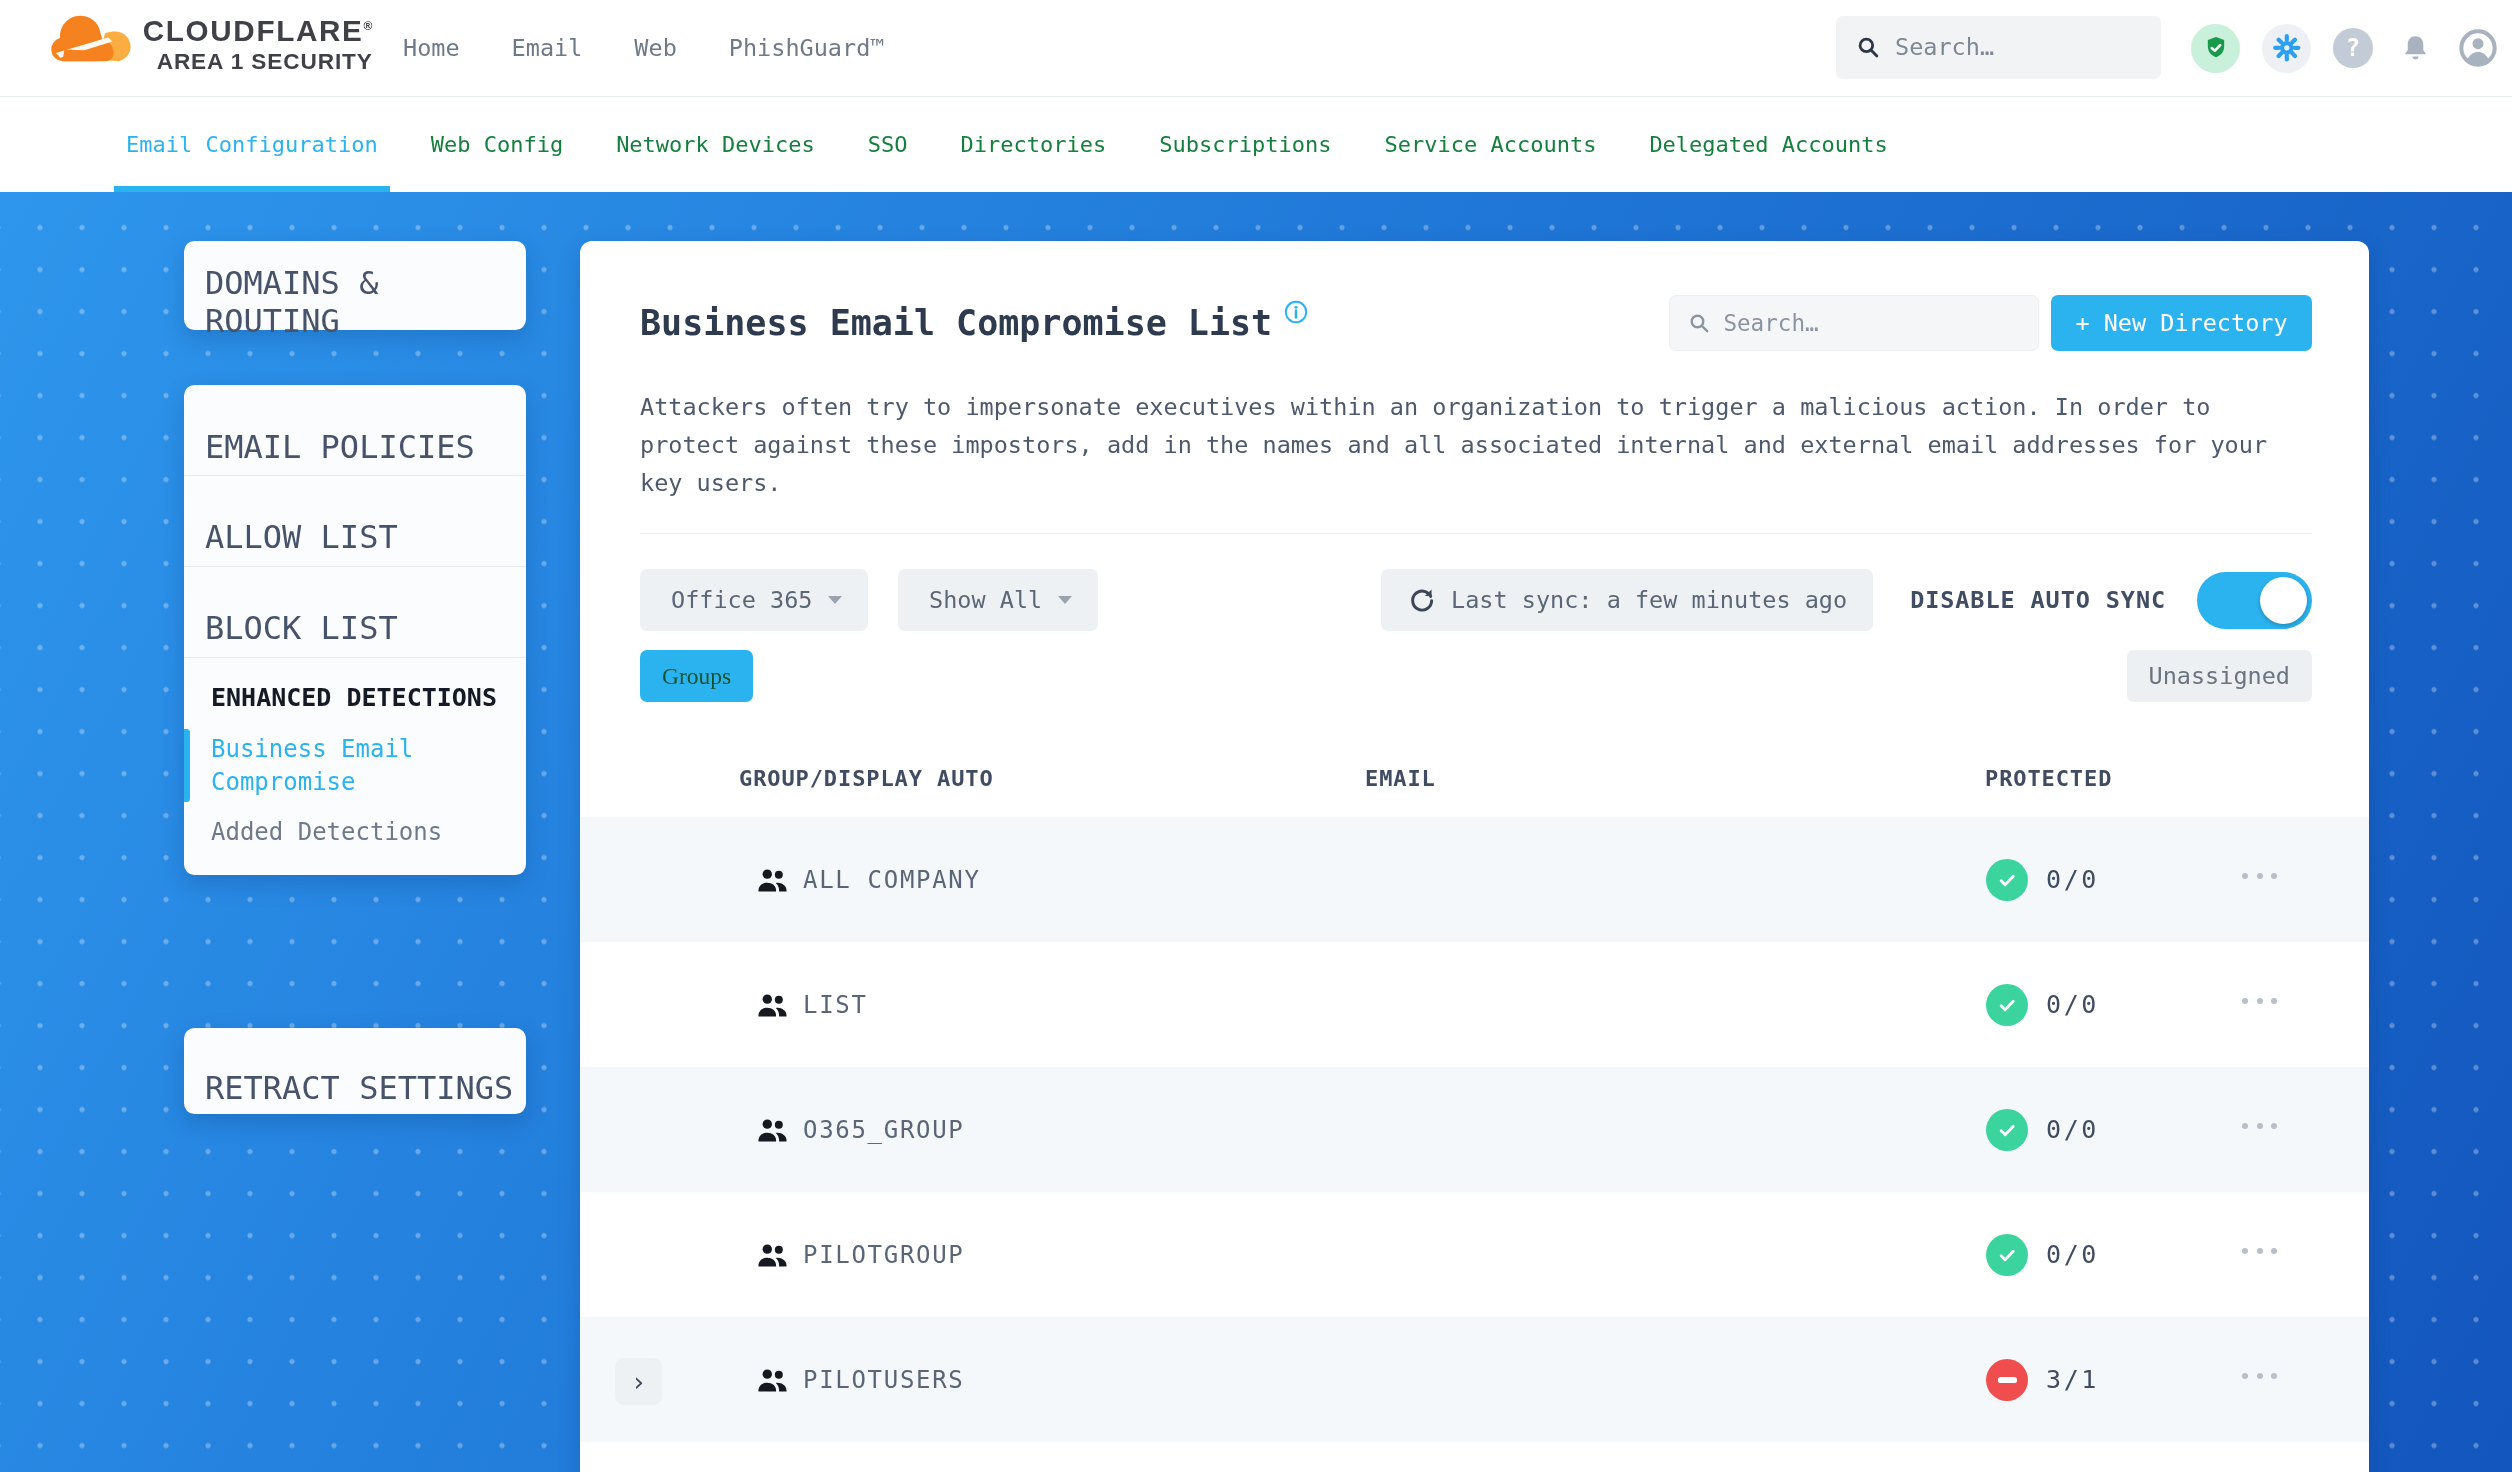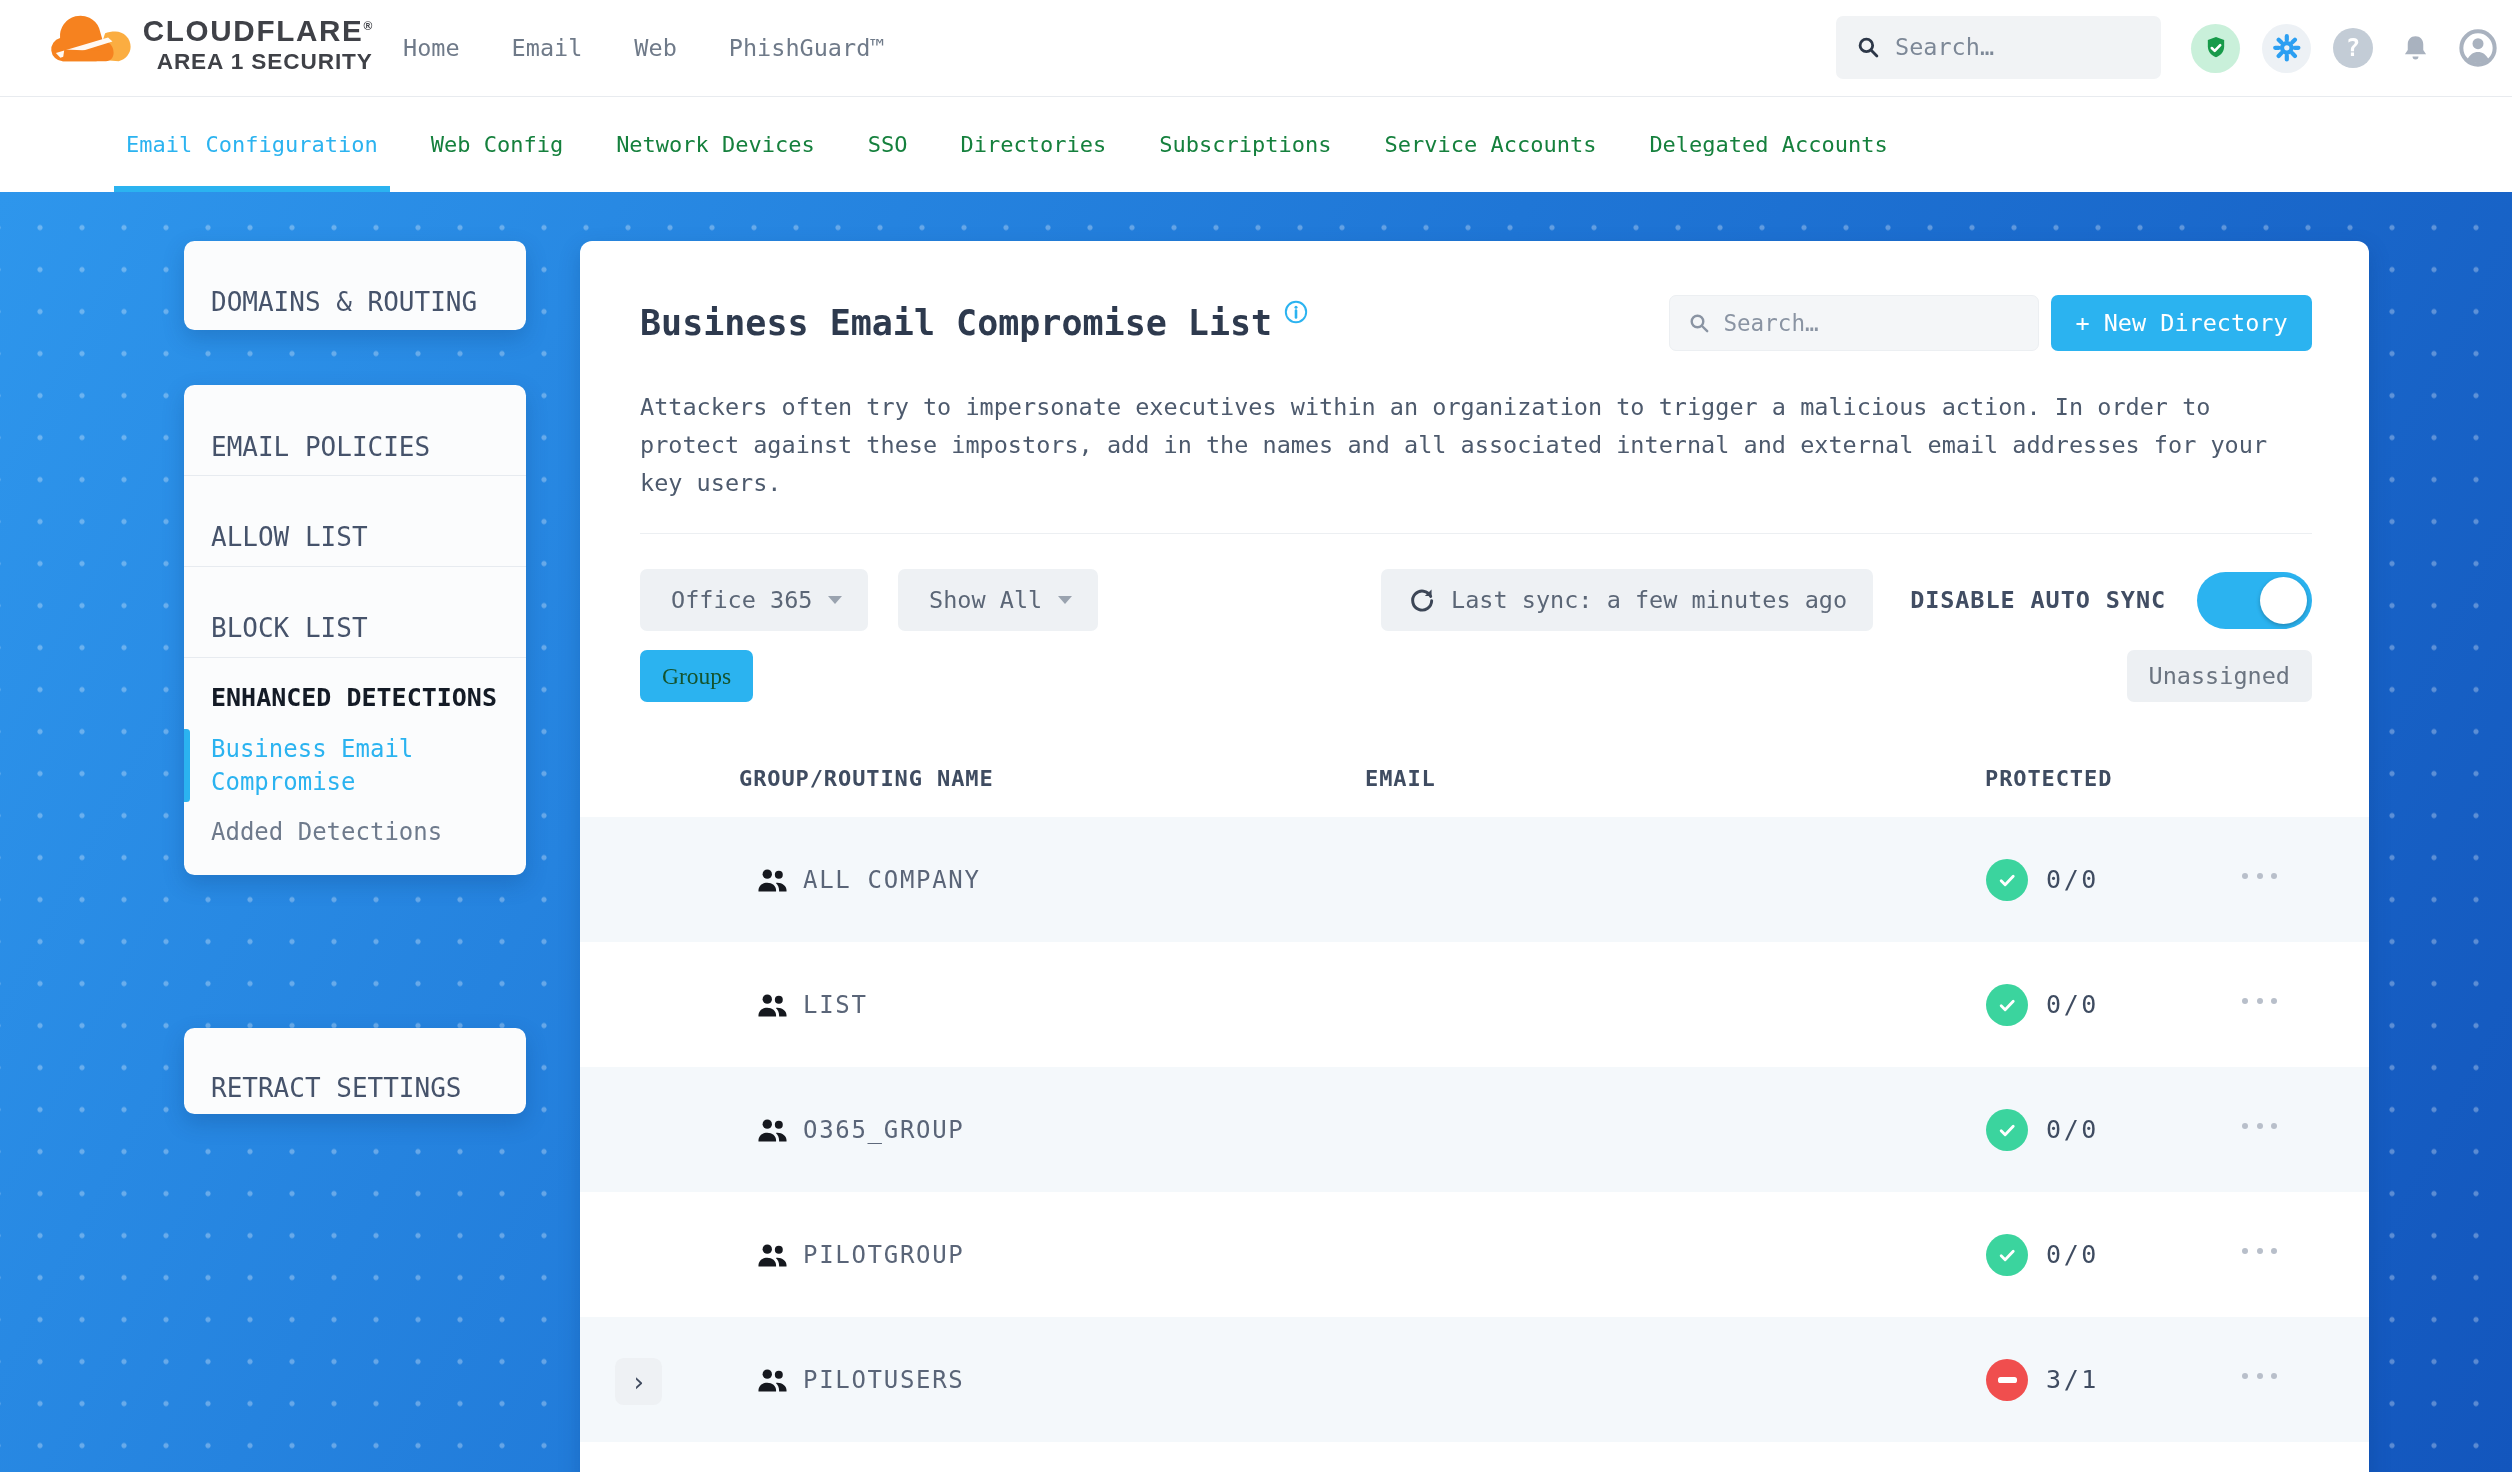--- a/index.html
+++ b/index.html
@@ -45,21 +45,21 @@
      background-size:42px 42px, 100% 100%;
      background-position:19px 15.6px, 0 0;}
 
   
   .sidebar{position:absolute;left:184px;top:0;width:342px;}
   .scard{background:#fbfcfd;border-radius:10.4px;box-shadow:0 8.7px 21px rgba(9,48,107,.22);
          box-sizing:border-box;}
   .card1{position:absolute;top:50px;left:0;width:342px;height:89px;display:flex;align-items:center;}
   .card2{position:absolute;top:194px;left:0;width:342px;padding:0 0 26px 0;}
   .card3{position:absolute;top:837px;left:0;width:342px;height:86px;display:flex;align-items:center;}
-  .side-item{padding-left:27px;font-size:26px;color:#46536b;cursor:pointer;margin-top:33px;}
+  .side-item{padding-left:21px;font-size:32px;color:#46536b;cursor:pointer;margin-top:33px;}
   .card2 .row{height:90px;display:flex;align-items:center;cursor:pointer;text-align:center;}
   .sep{height:0.9px;background:#e7ebf0;margin:0;}
   .section-label{padding:22.6px 24px 0 27px;font-size:25px;font-weight:bold;color:#141b26;line-height:35px;}
   .side-sub{position:relative;margin:17.4px 24px 0 0;padding-left:27px;font-size:24px;line-height:33px;
             color:#6e7a8c;cursor:pointer;}
   .side-sub.active{color:var(--accent);}
   .side-sub.active::before{content:'';position:absolute;left:0;top:-3.5px;bottom:-3.5px;width:6px;
             background:var(--accent);border-radius:0 3.5px 3.5px 0;}
 
   
@@ -281,21 +281,21 @@
             <div class="knob"></div>
           </div>
       </div>
 
       <div class="grouptabs pad">
         <div class="gtab active">Groups</div>
         <div class="gtab">Unassigned</div>
       </div>
 
       <div class="thead">
-        <span class="th c1">GROUP/ROUTING NAME</span>
+        <span class="th c1">GROUP/DISPLAY AUTO</span>
         <span class="th c2">EMAIL</span>
         <span class="th c3">PROTECTED</span>
       </div>
 
       <div class="trow alt ok">
 
         <svg class="people" viewBox="0 0 24 24" fill="#16191f">
           <circle cx="8.2" cy="7.4" r="3.4"></circle>
             <path d="M1.8 19.2c0-3.4 2.9-5.6 6.4-5.6s6.4 2.2 6.4 5.6v.8H1.8z"></path>
           <circle cx="16.6" cy="7.8" r="2.9"></circle>

